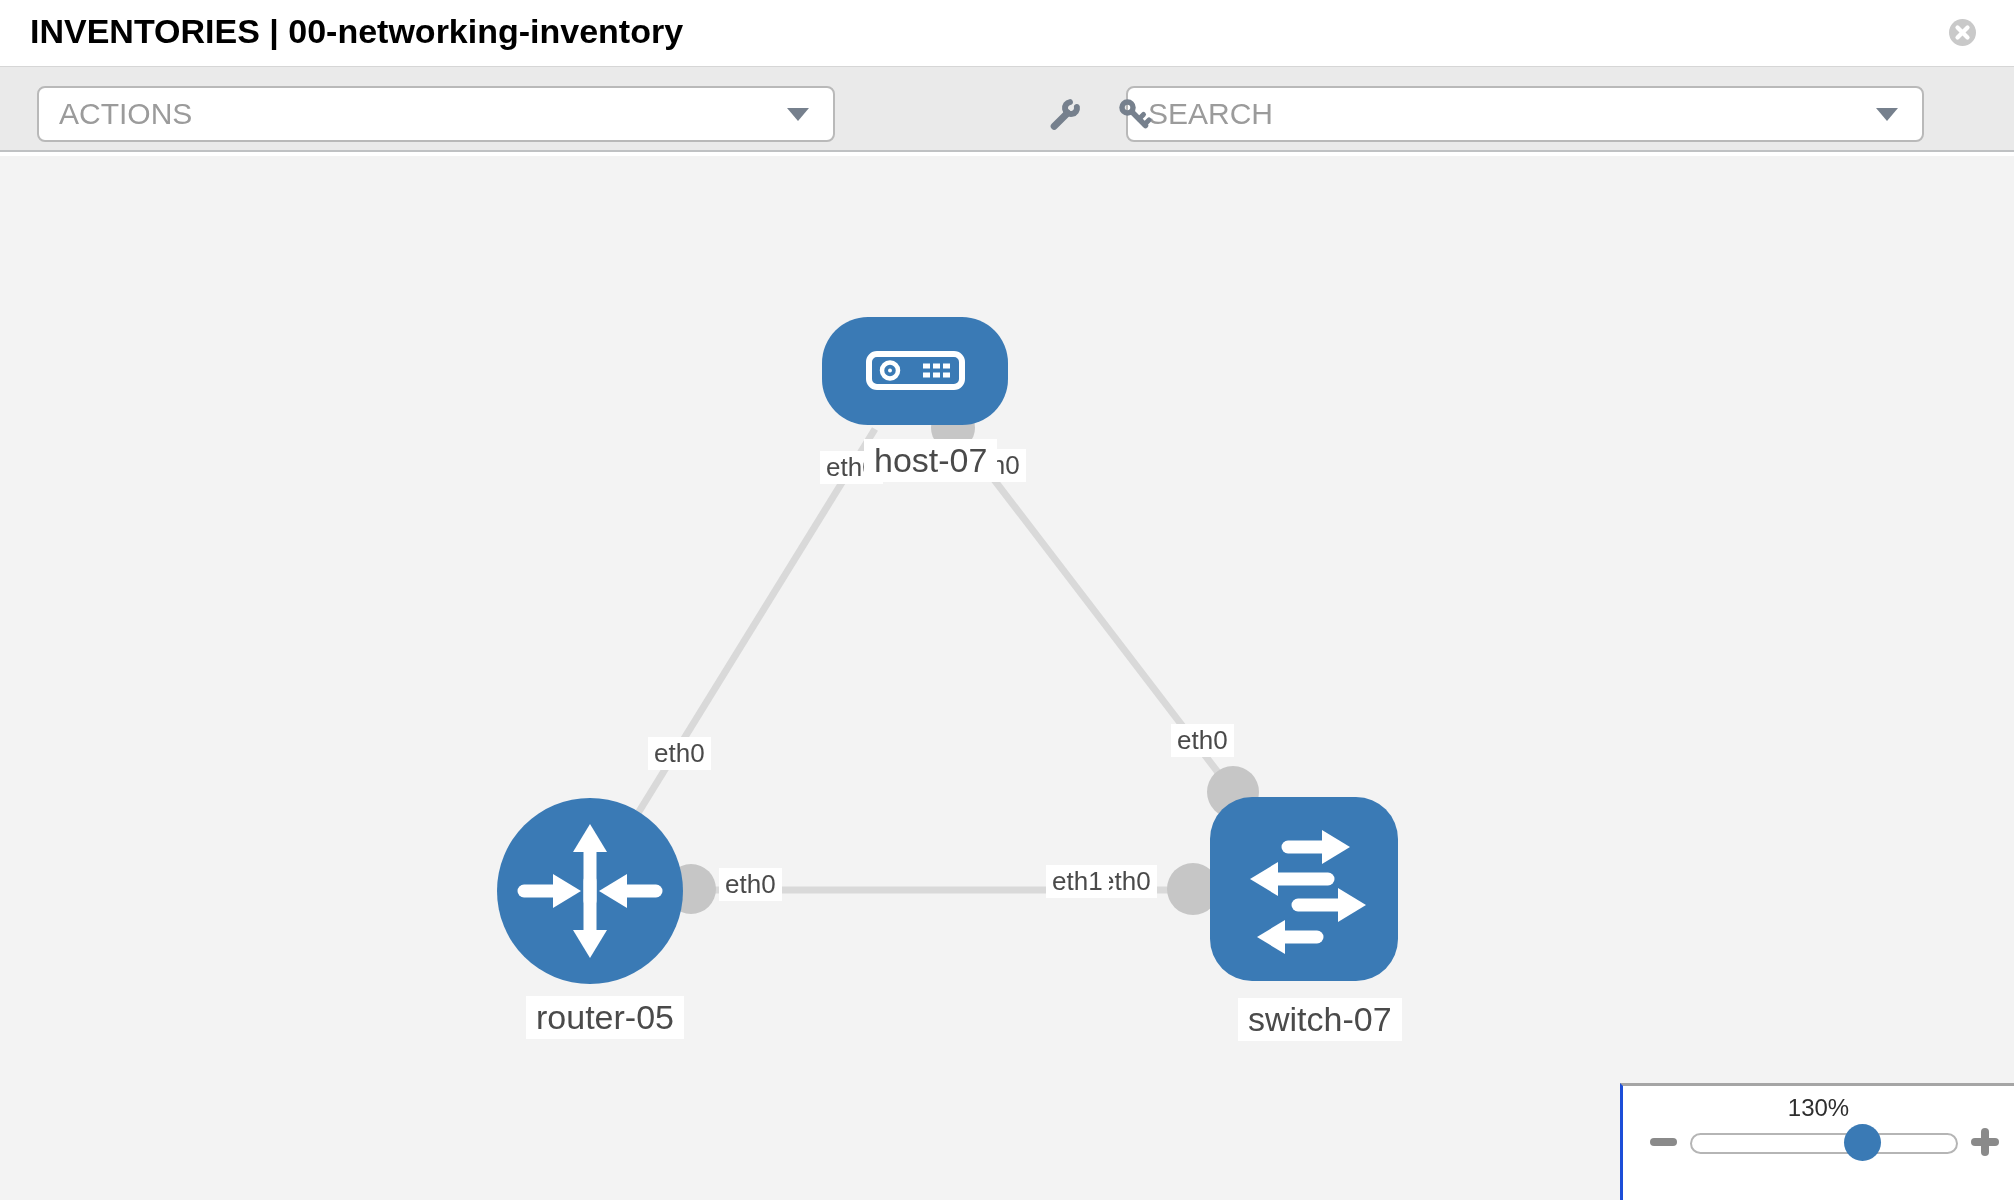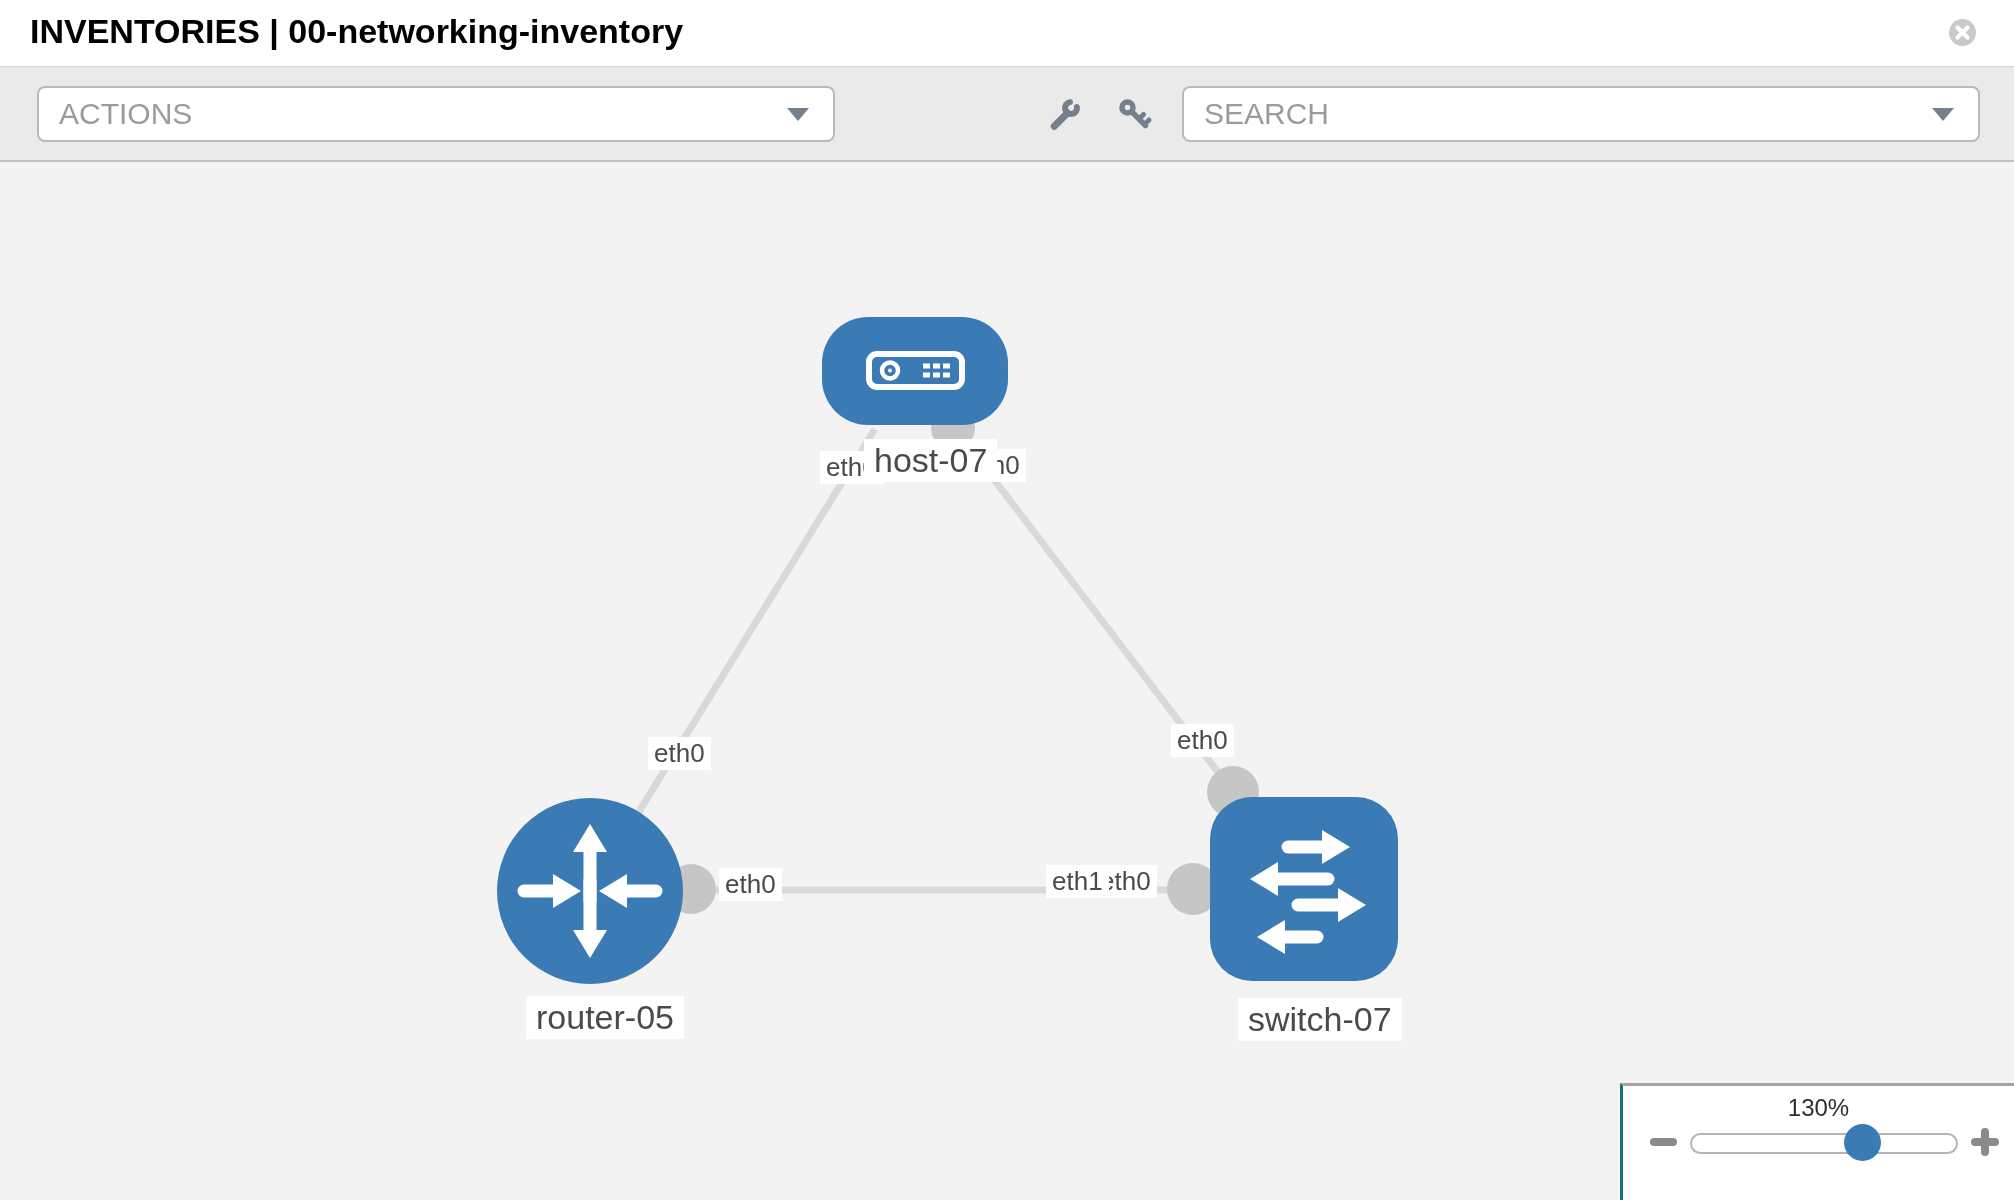--- a/index.html
+++ b/index.html
@@ -5,43 +5,43 @@
   * { margin:0; padding:0; box-sizing:border-box; }
   html,body { width:2014px; height:1200px; overflow:hidden; background:#fff;
               font-family:"Liberation Sans", sans-serif; position:relative; }
 
   
   .header { position:absolute; top:0; left:0; width:2014px; height:66px; background:#fff; z-index:5; }
   .title { position:absolute; left:30px; top:12px; font-size:34px; font-weight:bold; color:#000000; white-space:nowrap; }
   .close-btn { position:absolute; right:38px; top:19px; width:27px; height:27px; cursor:pointer; }
 
   
-  .toolbar { position:absolute; top:66px; left:0; width:2014px; height:96px; background:#eaeaea;
+  .toolbar { position:absolute; top:66px; left:0; width:2014px; height:86px; background:#eaeaea;
              border-top:1px solid #d6d6d6; border-bottom:2px solid #bfc1c3; z-index:4; }
   .select { position:absolute; top:19px; height:56px; background:#fff; border:2px solid #b9b9b9; border-radius:8px; cursor:pointer; }
   .select-actions { left:37px; width:798px; }
-  .select-search  { left:1182px; width:798px; }
+  .select-search  { left:1126px; width:798px; }
   .select-label { position:absolute; left:20px; top:50%; transform:translateY(-50%); font-size:30px; color:#9b9b9b; }
   .caret { position:absolute; right:24px; top:50%; margin-top:-6px; width:0; height:0;
            border-left:11px solid transparent; border-right:11px solid transparent; border-top:13px solid #76808d; }
   .tool-icon { position:absolute; top:97px; width:36px; height:36px; cursor:pointer; z-index:6; }
   .icon-wrench { left:1047px; }
   .icon-key { left:1117px; }
 
   
   .canvas { position:absolute; top:156px; left:0; width:2014px; height:1044px; background:#f3f3f3; }
   svg.topo { position:absolute; top:0; left:0; }
 
   .chip { position:absolute; background:#fff; color:#4a4a4a; white-space:nowrap; }
   .node-label { font-size:34px; padding:2px 10px; }
   .iface { font-size:26px; padding:1px 6px; }
 
   
   .zoom-panel { position:absolute; right:0; bottom:0; width:394px; height:117px; background:#fff;
-                border-left:3px solid #0f766e; border-top:3px solid #a5a5a5; z-index:7; }
+                border-left:3px solid #1d4ed8; border-top:3px solid #a5a5a5; z-index:7; }
   .zoom-level { position:absolute; top:8px; left:0; width:100%; text-align:center; font-size:24px; color:#2e2e2e; }
   .minus-bar { position:absolute; left:27px; top:52px; width:27px; height:8px; background:#8a8a8a; border-radius:4px; cursor:pointer; }
   .slider-track { position:absolute; left:67px; top:47px; width:268px; height:21px; background:#fff;
                   border:2px solid #b5b5b5; border-radius:12px; cursor:pointer; }
   .slider-knob { position:absolute; left:221px; top:38px; width:37px; height:37px; border-radius:50%;
                  background:#3a7ab5; cursor:pointer; }
   .plus-icon { position:absolute; left:348px; top:42px; width:28px; height:28px; cursor:pointer; }
   .plus-icon::before { content:""; position:absolute; left:0; top:10px; width:28px; height:8px; background:#8a8a8a; border-radius:4px; }
   .plus-icon::after  { content:""; position:absolute; left:10px; top:0; width:8px; height:28px; background:#8a8a8a; border-radius:4px; }
 </style>

